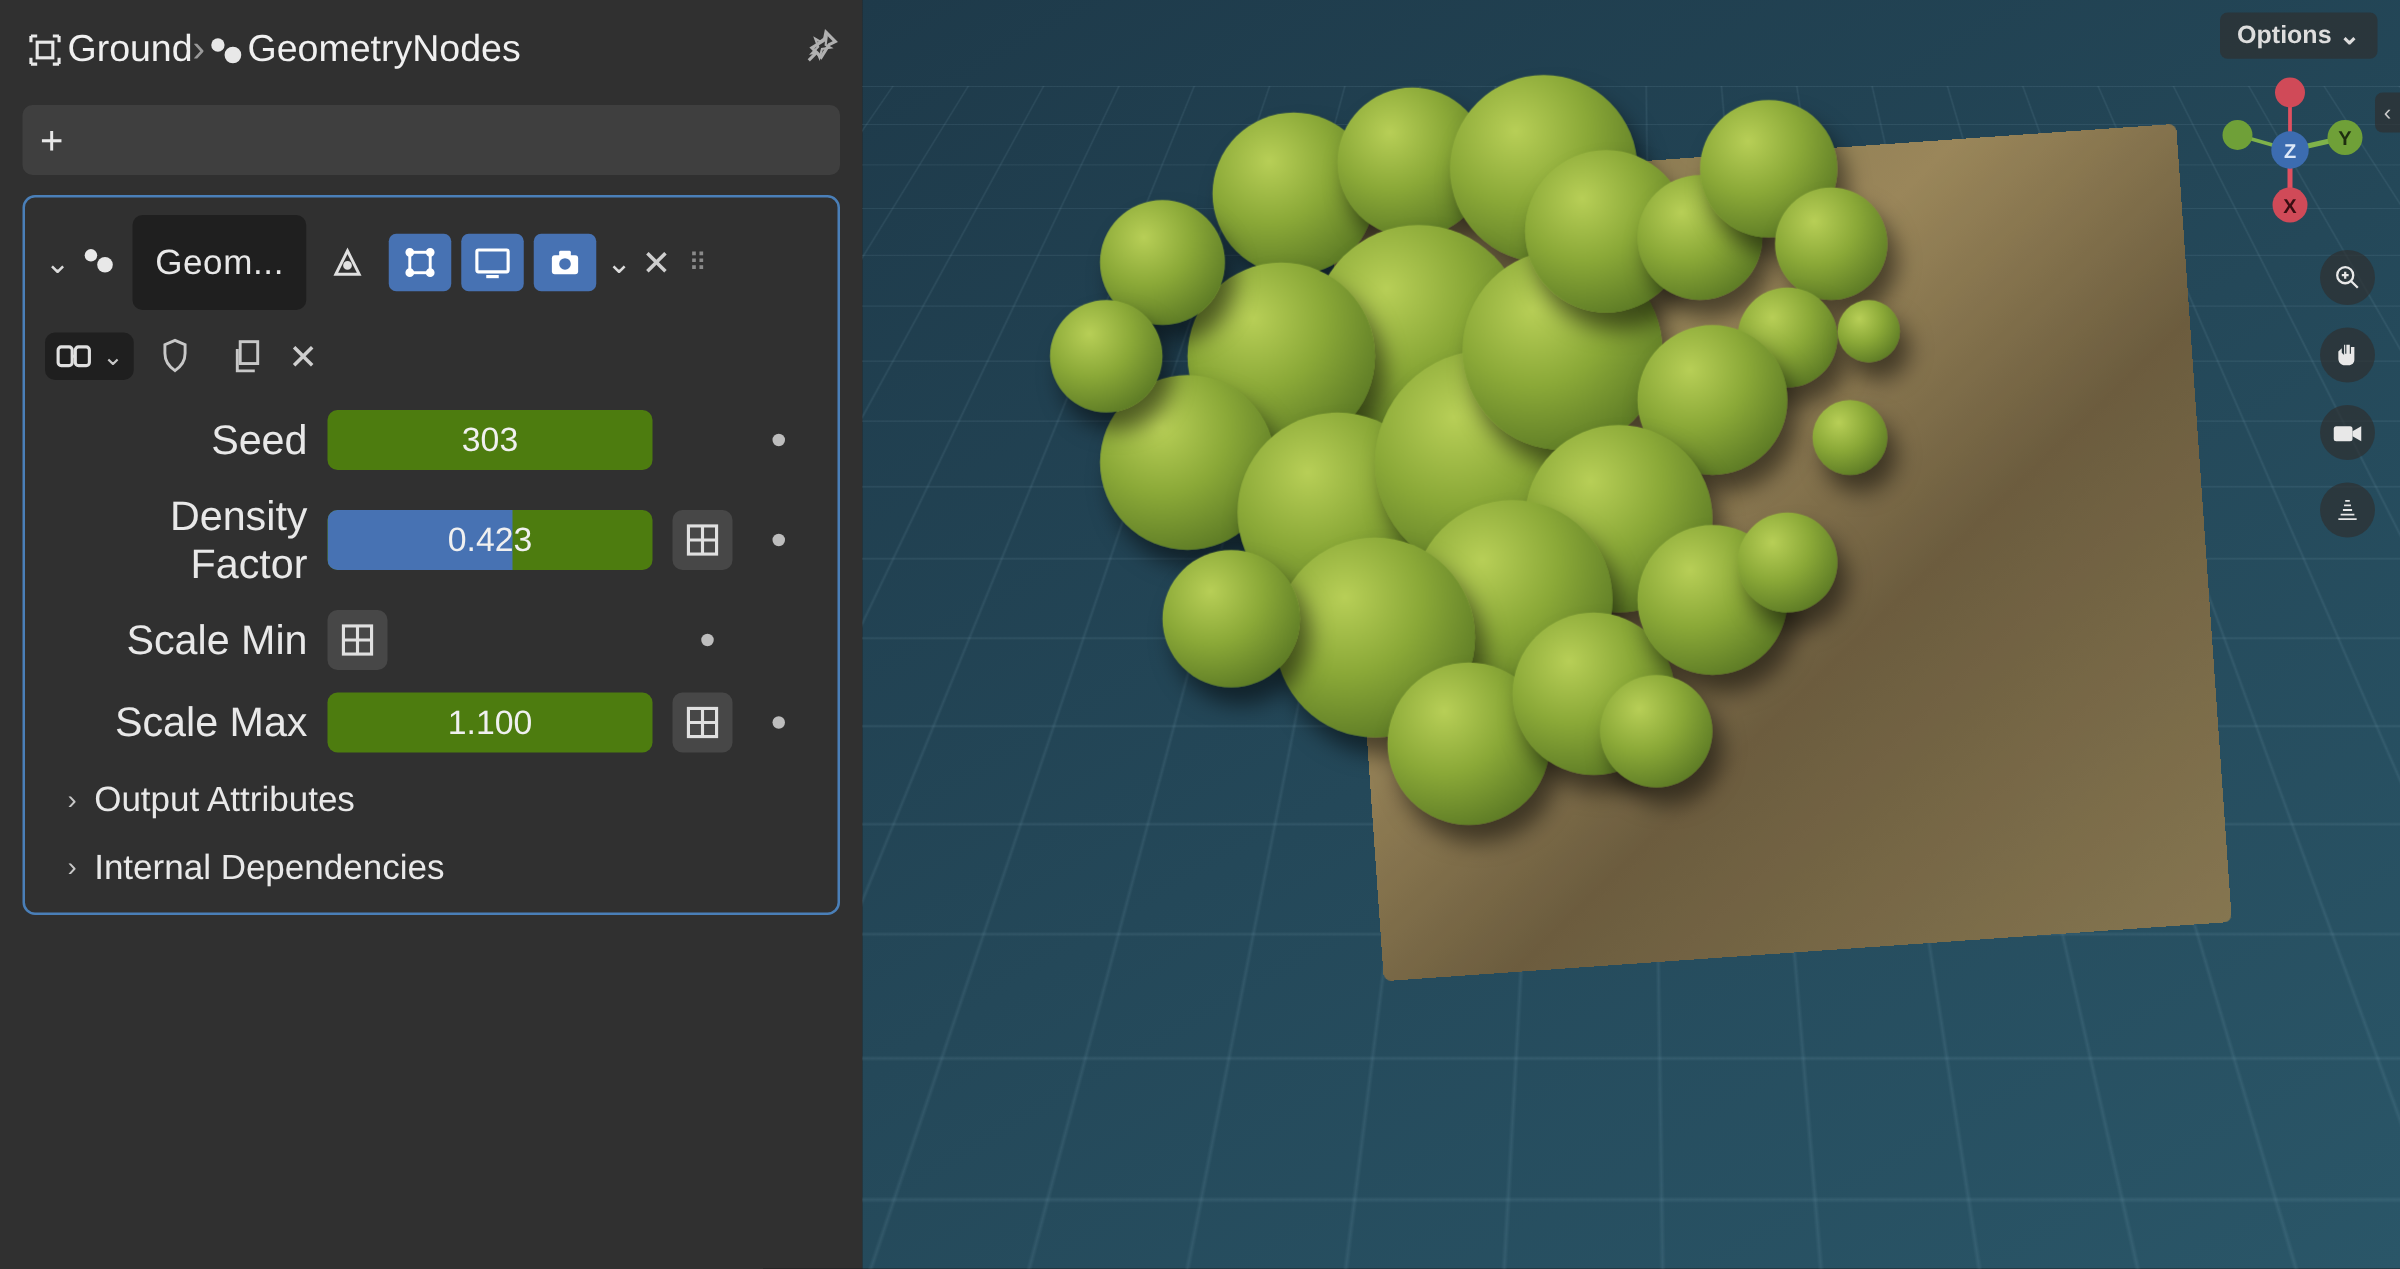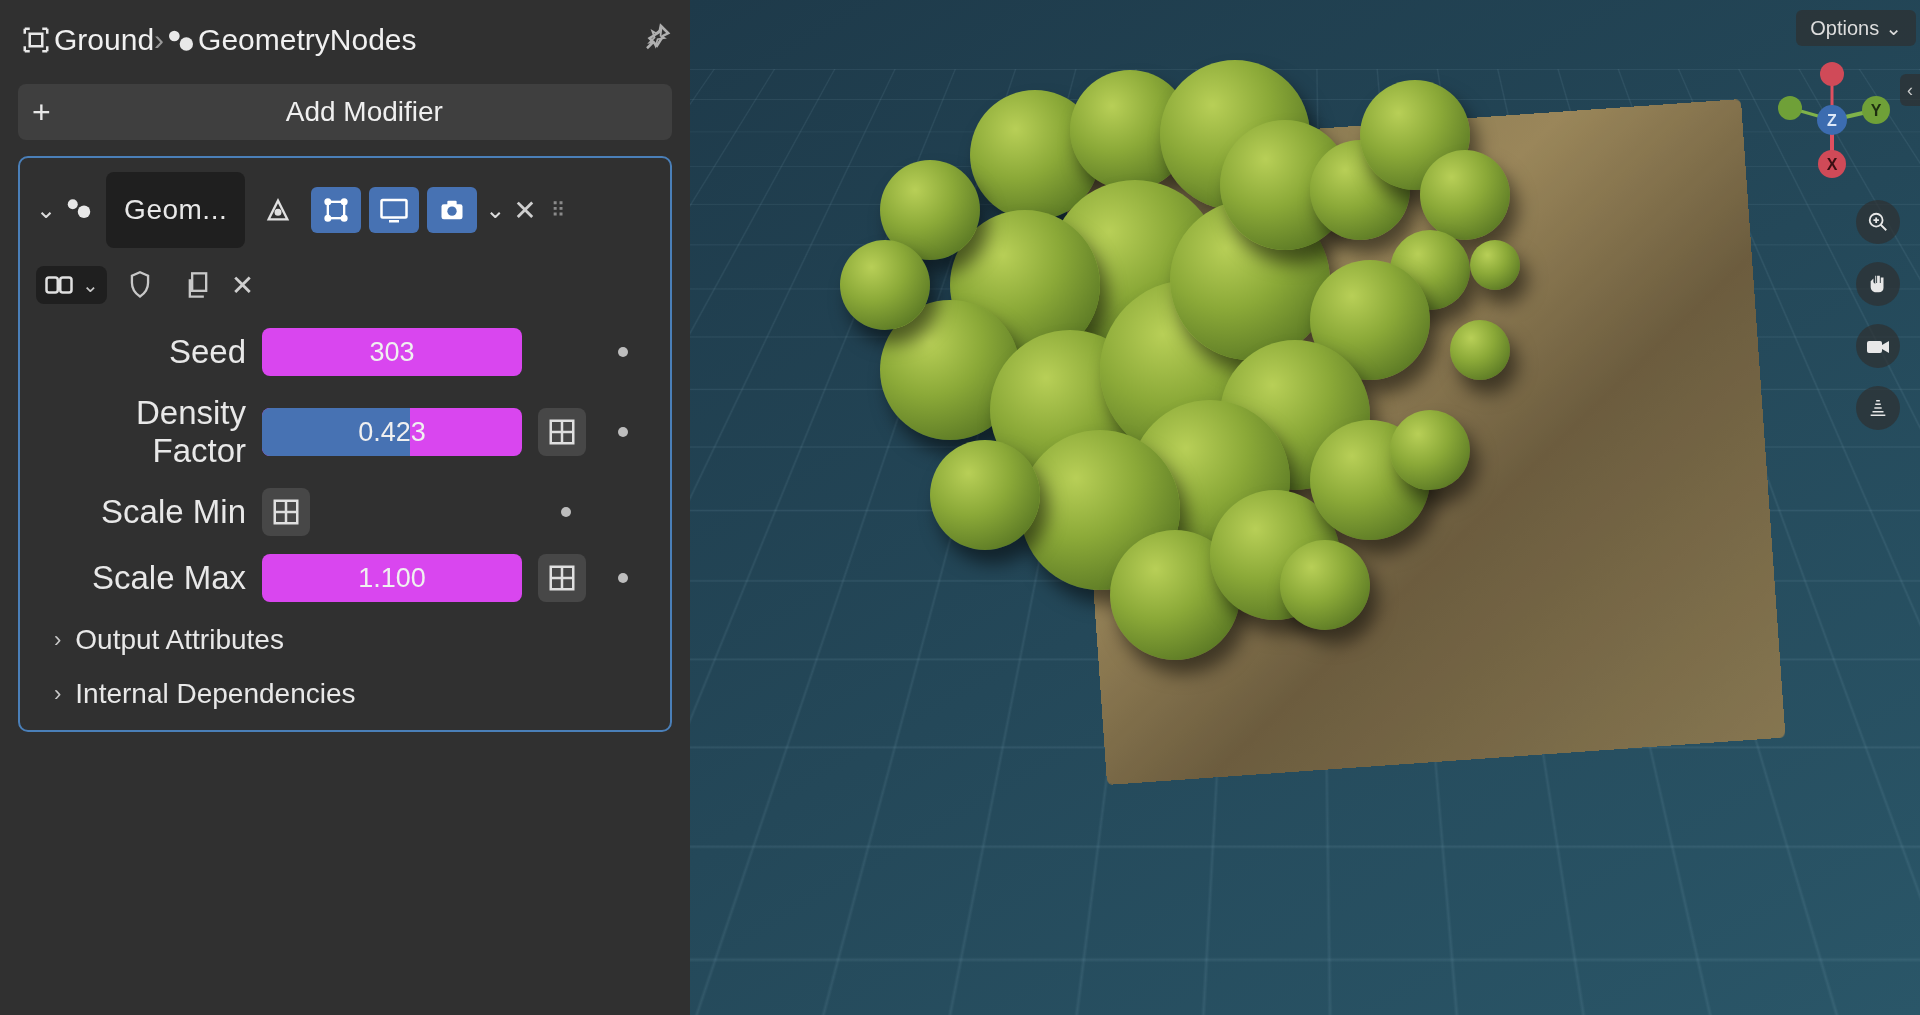--- a/index.html
+++ b/index.html
@@ -34,21 +34,21 @@
 
 .ng-row { display:flex; align-items:center; gap:8px; }
 .ng-chip { display:flex; align-items:center; gap:8px; background:#1f1f1f; border-radius:8px; padding:6px 8px; }
 .select-chev { color:#c8c8c8; font-size:20px; }
 .ng-name-field { background:#1f1f1f; border-radius:8px; padding:8px 16px; font-size:28px; flex:1; margin-left:4px; }
 
 
 .props { display:flex; flex-direction:column; gap:18px; margin-top:6px; }
 .prow { display:grid; grid-template-columns: 210px 260px 56px 26px; align-items:center; gap:16px; }
 .plabel { text-align:right; font-size:33px; color:#e8e8e8; }
-.pfield { background:#d946ef; border-radius:8px; height:48px; display:flex; align-items:center; justify-content:center; font-size:27px; color:#f0f0f0; position:relative; overflow:hidden; }
+.pfield { background:#4d7c0f; border-radius:8px; height:48px; display:flex; align-items:center; justify-content:center; font-size:27px; color:#f0f0f0; position:relative; overflow:hidden; }
 .pfield.slider::before { content:''; position:absolute; left:0; top:0; bottom:0; width:56.9%; background:#4772b3; }
 .pfield.slider .val { position:relative; z-index:1; }
 .toggle-attr { width:48px; height:48px; background:#474747; border-radius:8px; display:flex; align-items:center; justify-content:center; }
 .toggle-attr svg { width:30px; height:30px; }
 .dot { width:10px;height:10px; background:#bdbdbd; border-radius:50%; margin:0 auto; }
 
 
 .sect { display:flex; align-items:center; gap:14px; padding:8px 0 0 18px; font-size:28px; color:#e8e8e8; }
 .sect .chevr { color:#c8c8c8; font-size:22px; }
 
@@ -57,21 +57,21 @@
   position:absolute; inset:0;
   background-image:
     linear-gradient(rgba(160,200,220,.10) 1px, transparent 1px),
     linear-gradient(90deg, rgba(160,200,220,.10) 1px, transparent 1px);
   background-size:48px 48px;
   transform: perspective(1400px) rotateX(52deg) scale(1.6);
   transform-origin: 50% 30%;
 }
 .ground { position:absolute; left:32%; top:12%; width:680px; height:640px; transform:rotate(-4deg); background:linear-gradient(140deg,#8a7a4c 0%,#a58e5a 35%,#6f5d3a 60%,#8d7b4f 100%); border-radius:6px; filter:brightness(.95) contrast(.9); }
 .tree { position:absolute; border-radius:50%; background:radial-gradient(circle at 35% 30%,#b8cf57 0%,#8ba938 40%,#5c7a25 80%,#3a5418 100%); box-shadow: 8px 14px 18px rgba(0,0,0,.5); }
-.vp-top { position:absolute; top:10px; right:4px; display:flex; gap:8px; align-items:flex-start; }
+.vp-top { position:absolute; top:10px; right:18px; display:flex; gap:8px; align-items:flex-start;font-weight:bold; }
 .opts-btn { background:#2e2e2eaa; color:#ddd; font-size:20px; padding:6px 14px; border-radius:6px; display:flex; align-items:center; gap:6px; }
 .gizmo { position:absolute; top:60px; right:28px; width:120px; height:120px; }
 .vp-side { position:absolute; top:200px; right:20px; display:flex; flex-direction:column; gap:18px; }
 .vp-icon { width:44px;height:44px; background:#2e2e2eaa; border-radius:22px; display:flex;align-items:center;justify-content:center;color:#e8e8e8; }
 .edge-tab { position:absolute; right:0; top:74px; width:20px; height:32px; background:#2e2e2eaa; border-radius:6px 0 0 6px; color:#ccc; display:flex;align-items:center;justify-content:center;font-size:18px; }
 </style>
 </head>
 <body>
 
 <div class="panel-left">
@@ -96,21 +96,20 @@
       <svg width="30" height="30" viewBox="0 0 24 24" fill="none" stroke="#b0b0b0" stroke-width="2">
           <path d="M12 2l3 7h5l-6 5 2 8-4-3-4 3 2-8-6-5h5z" transform="rotate(30 12 12) scale(.7) translate(5 5)"></path>
           <path d="M8 4l8 4-2 6 4 2-8 4-2-6-4-2z" opacity="0"></path>
           <path d="M15 3l6 6-4 2-5 8-3-3-5 5 5-5-3-3 8-5z"></path>
         </svg>
     </span>
   </div>
 
   <div class="addmod">
     <span class="plus">+</span>
-    <span class="lbl">Add Modifier</span>
   </div>
 
   <div class="mod-block">
 
     <div class="mod-head">
       <span class="chev">⌄</span>
       <span class="geo-dots">
         <svg width="30" height="30" viewBox="0 0 24 24">
             <circle cx="7" cy="9" r="4" fill="#e8e8e8"></circle>
             <circle cx="16" cy="15" r="5" fill="#e8e8e8"></circle>

